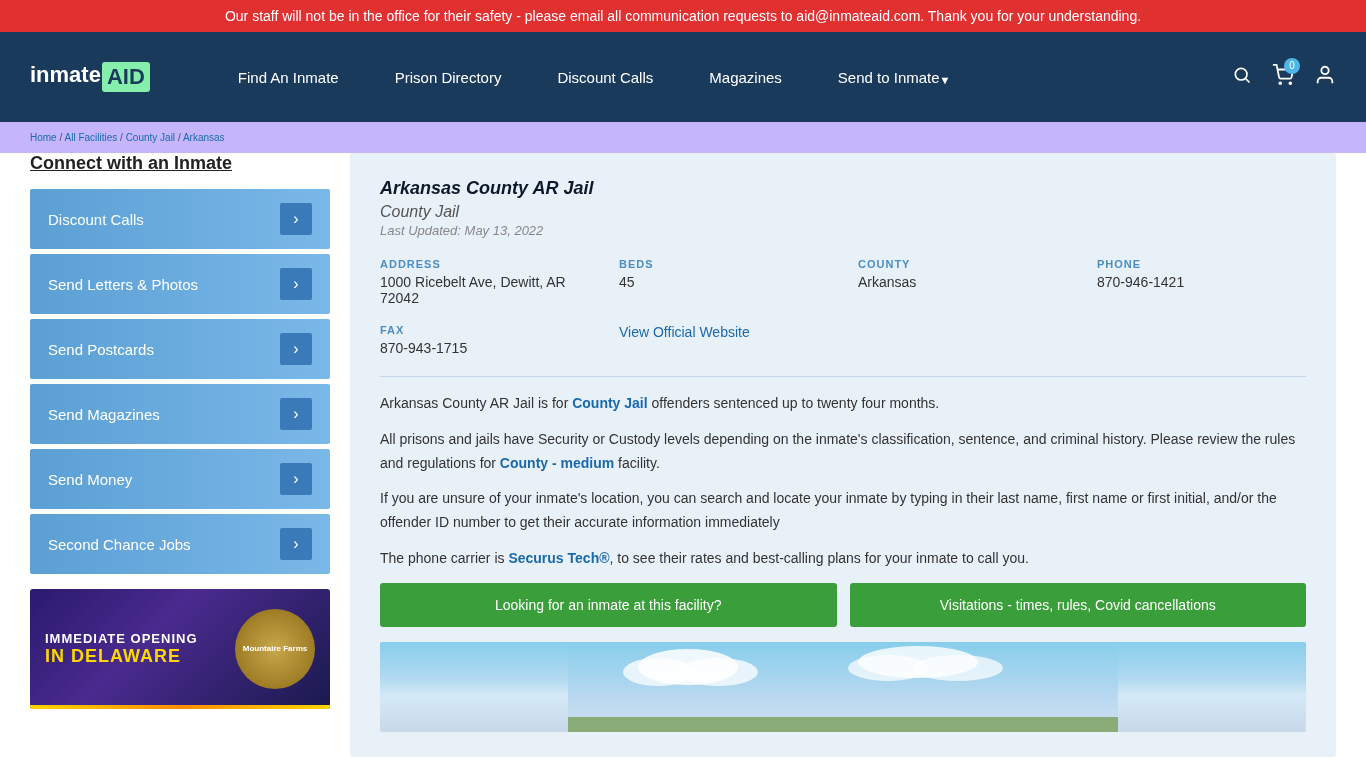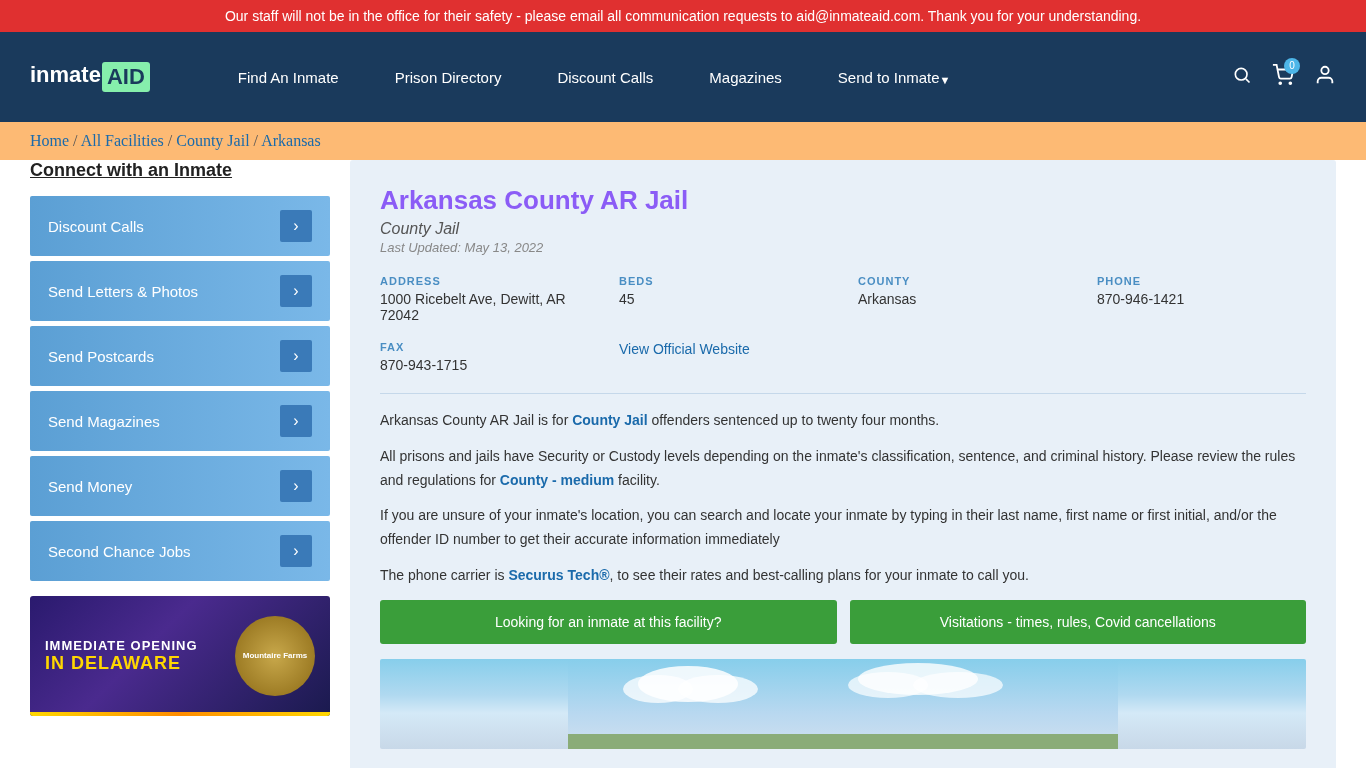--- a/index.html
+++ b/index.html
@@ -73,23 +73,22 @@
       height: 16px;
       font-size: 10px;
       display: flex;
       align-items: center;
       justify-content: center;
     }
 
     
     .breadcrumb {
       padding: 10px 30px;
-      font-size: 16px;
-      background: #fdba74;
-      font-family: Liberation Serif, serif;
+      font-size: 10px;
+      background: #c4b5fd;
     }
     .breadcrumb a { color: #1a6aab; text-decoration: none; }
     .breadcrumb span { color: #555; }
 
     
     .main {
       display: flex;
       padding: 0 30px 30px 30px;
       gap: 20px;
     }
@@ -188,24 +187,25 @@
     }
 
     
     .content {
       flex: 1;
       background: #e8f0f8;
       padding: 25px 30px;
       border-radius: 3px;
     }
     .facility-title {
-      font-size: 26px;
+      font-size: 18px;
       font-weight: bold;
-      color: #8b5cf6;
+      color: #0f172a;
       margin-bottom: 4px;
+      font-style: italic;
     }
     .facility-type {
       font-size: 16px;
       color: #555;
       font-style: italic;
       margin-bottom: 2px;
     }
     .facility-updated {
       font-size: 13px;
       color: #888;

